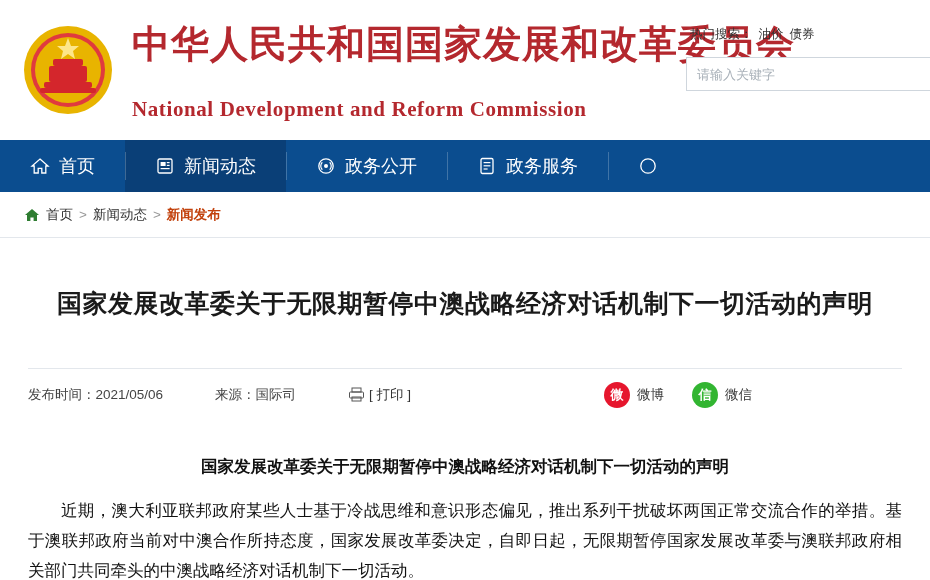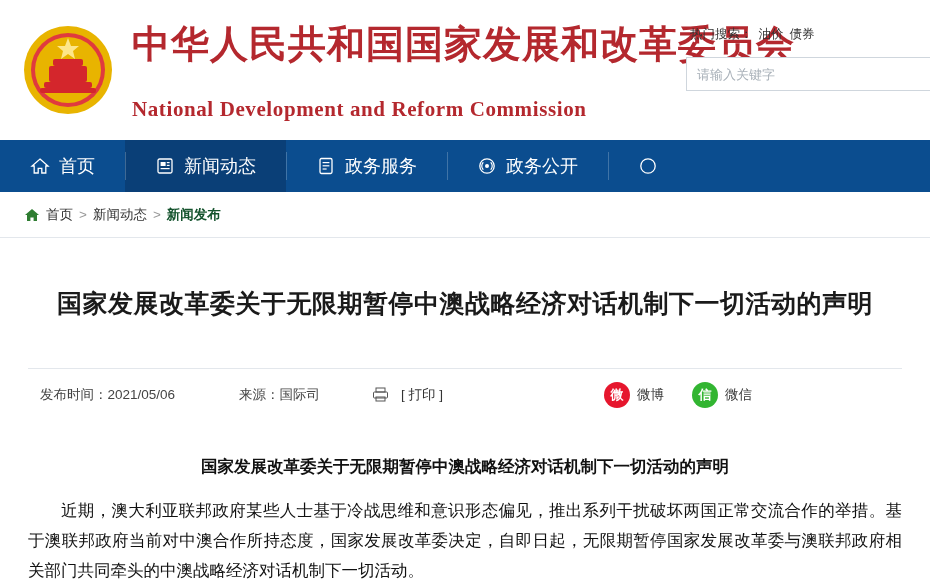--- a/index.html
+++ b/index.html
@@ -127,21 +127,21 @@
   .crumb {
     font-size: 13.5px;
     color: #333;
     display: flex;
     align-items: center;
     gap: 6px;
   }
   .crumb .home-ico { color: #2f7d32; display: inline-block; width: 16px; height: 16px; }
   .crumb a { color: #333; text-decoration: none; }
   .crumb .sep { color: #999; }
-  .crumb .cur { color: #14532d; font-weight: bold; }
+  .crumb .cur { color: #c2410c; font-weight: bold; }
 
   
   .article { padding: 0 28px; }
   .art-title {
     font-family: "Liberation Serif", serif;
     font-size: 25px;
     font-weight: bold;
     color: #1a1a1a;
     text-align: center;
     letter-spacing: 0.5px;
@@ -151,25 +151,25 @@
   .meta {
     margin-top: 46px;
     border-top: 1px solid #e3e7ec;
     height: 52px;
     display: flex;
     align-items: center;
     font-size: 13.5px;
     color: #444;
     position: relative;
   }
-  .meta .m-item { margin-right: 52px; margin-left: 12px; }
+  .meta .m-item { margin-right: 52px; }
   .meta .print {
     display: flex;
     align-items: center;
-    gap: 12px;
+    gap: 4px;
     color: #333;
   }
   .printer-ico { width: 17px; height: 15px; display: inline-block; }
   .share {
     position: absolute;
     right: 150px;
     display: flex;
     align-items: center;
     gap: 28px;
   }
@@ -267,39 +267,39 @@
           <rect x="11.8" y="8.8" width="2.8" height="1.2" fill="#fff"></rect>
           <rect x="5.6" y="12" width="9" height="1.2" fill="#fff"></rect>
         </svg>
     </span>
     <span>新闻动态</span>
   </div>
 
   <div class="nav-item">
     <span class="nav-icon">
       <svg width="20" height="20" viewBox="0 0 20 20">
+          <circle cx="10" cy="10" r="7.2" fill="none" stroke="#fff" stroke-width="1.3"></circle>
+          <circle cx="10" cy="10" r="2" fill="#fff"></circle>
+          <path d="M6.3 6.3 A5.2 5.2 0 0 0 6.3 13.7" fill="none" stroke="#fff" stroke-width="1.2"></path>
+          <path d="M13.7 6.3 A5.2 5.2 0 0 1 13.7 13.7" fill="none" stroke="#fff" stroke-width="1.2"></path>
+        </svg>
+    </span>
+    <span>政务公开</span>
+  </div>
+
+  <div class="nav-item">
+    <span class="nav-icon">
+      <svg width="20" height="20" viewBox="0 0 20 20">
           <rect x="4" y="2.5" width="12" height="15" rx="1.4" fill="none" stroke="#fff" stroke-width="1.3"></rect>
           <rect x="6.6" y="6" width="6.8" height="1.2" fill="#fff"></rect>
           <rect x="6.6" y="9.2" width="6.8" height="1.2" fill="#fff"></rect>
           <rect x="6.6" y="12.4" width="4" height="1.2" fill="#fff"></rect>
         </svg>
     </span>
     <span>政务服务</span>
-  </div>
-
-  <div class="nav-item">
-    <span class="nav-icon">
-      <svg width="20" height="20" viewBox="0 0 20 20">
-          <circle cx="10" cy="10" r="7.2" fill="none" stroke="#fff" stroke-width="1.3"></circle>
-          <circle cx="10" cy="10" r="2" fill="#fff"></circle>
-          <path d="M6.3 6.3 A5.2 5.2 0 0 0 6.3 13.7" fill="none" stroke="#fff" stroke-width="1.2"></path>
-          <path d="M13.7 6.3 A5.2 5.2 0 0 1 13.7 13.7" fill="none" stroke="#fff" stroke-width="1.2"></path>
-        </svg>
-    </span>
-    <span>政务公开</span>
   </div>
 
   <div class="nav-item">
     <span class="nav-icon">
       <svg width="20" height="20" viewBox="0 0 20 20">
           <circle cx="10" cy="10" r="7.2" fill="none" stroke="#fff" stroke-width="1.3"></circle>
         </svg>
     </span>
     <span></span>
   </div>

